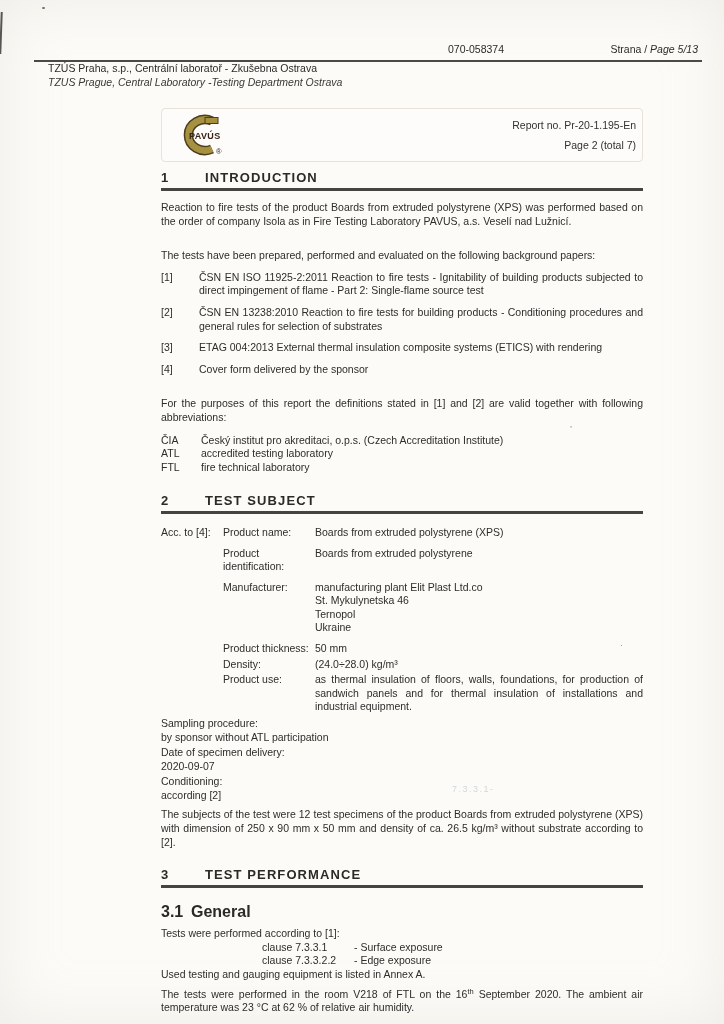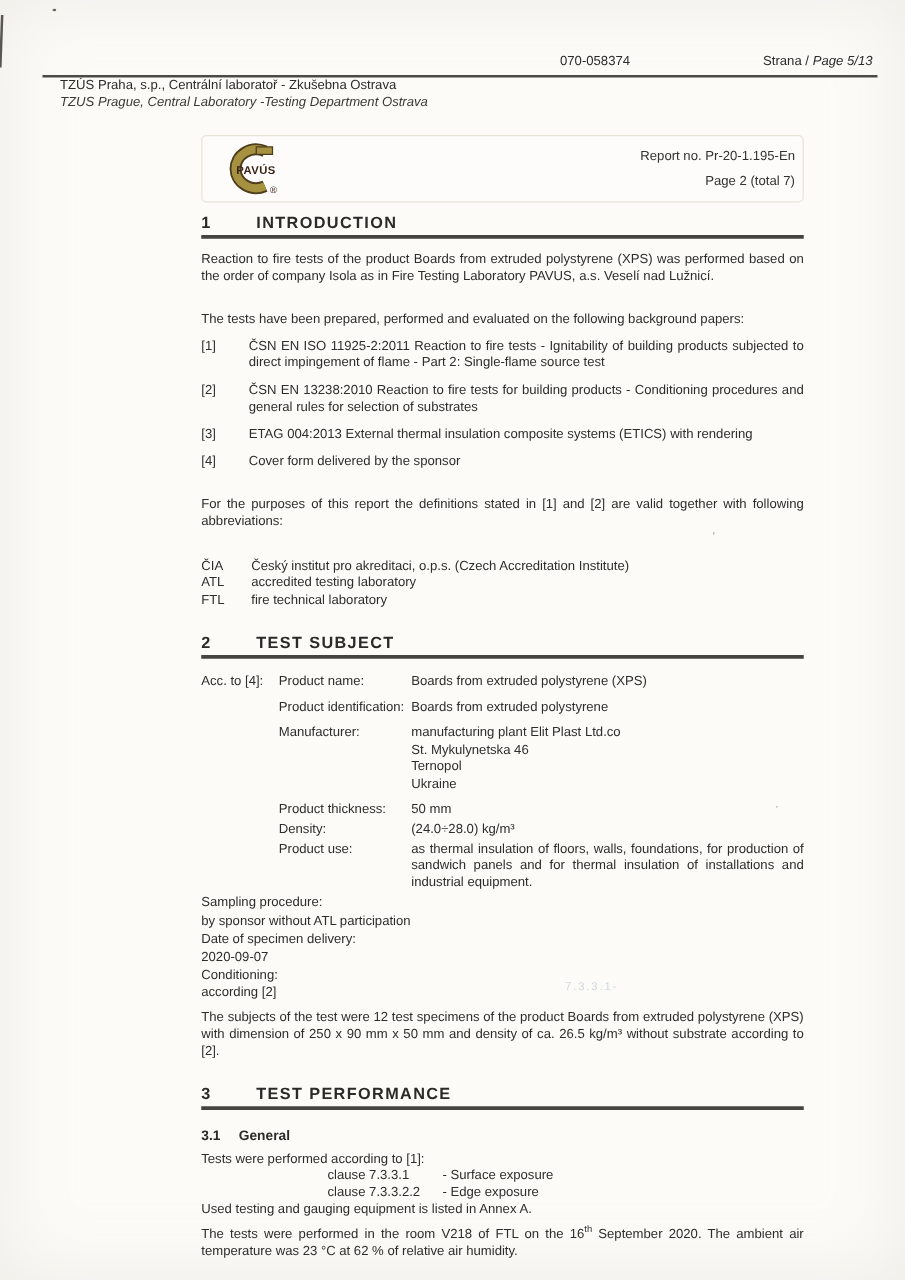--- a/index.html
+++ b/index.html
@@ -51,32 +51,32 @@
   .mt6{margin-top:6px;}
   
   .ref-row{display:flex;margin-top:8px;font-size:10.5px;line-height:13.6px;}
   .ref-num{width:38px;flex:none;}
   .ref-text{flex:1;text-align:justify;}
   
   .abbr-row{display:flex;font-size:10.5px;line-height:13.8px;}
   .abbr-key{width:40px;flex:none;font-weight:bold;}
   .abbr-key.nb{font-weight:normal;}
   .abbr-val{flex:1;}
-  .abbr-block{margin-top:22px;}
+  .abbr-block{margin-top:9px;}
   
   .subject{margin-top:12px;font-size:10.5px;line-height:13.6px;}
   .srow{display:flex;margin-bottom:7px;}
   .s-c1{width:62px;flex:none;}
-  .s-c2{width:106px;flex:none;}
+  .s-c2{width:92px;flex:none;}
   .s-c3{flex:1;}
   .mrow{display:flex;line-height:14.4px;flex-direction:column;}
   .m-c1{width:161px;flex:none;}
   .m-c3{flex:1;}
   
-  .subhead{display:flex;margin-top:15px;font-size:11px;font-weight:bold;color:#2b2a27;}
+  .subhead{display:flex;margin-top:15px;font-size:16px;font-weight:bold;color:#2b2a27;}
   .subhead .num{width:30px;flex:none;}
   .clause-row{display:flex;margin-left:101px;font-size:10.5px;line-height:13.6px;}
   .clause-c1{width:92px;flex:none;}
   .clause-c2{flex:1;}
   sup{font-size:7.5px;vertical-align:super;line-height:0;}
   
   .art-edge-line{position:absolute;left:0;top:12px;width:2px;height:42px;background:#3c3a36;transform:rotate(2deg);opacity:.85;}
   .art-dot{position:absolute;left:42px;top:7px;width:3px;height:2px;background:#6d6a64;border-radius:50%;}
   .art-stray{position:absolute;left:570px;top:424px;font-size:9px;color:#8b8880;}
   .art-stray2{position:absolute;left:620px;top:640px;font-size:9px;color:#98948c;}

